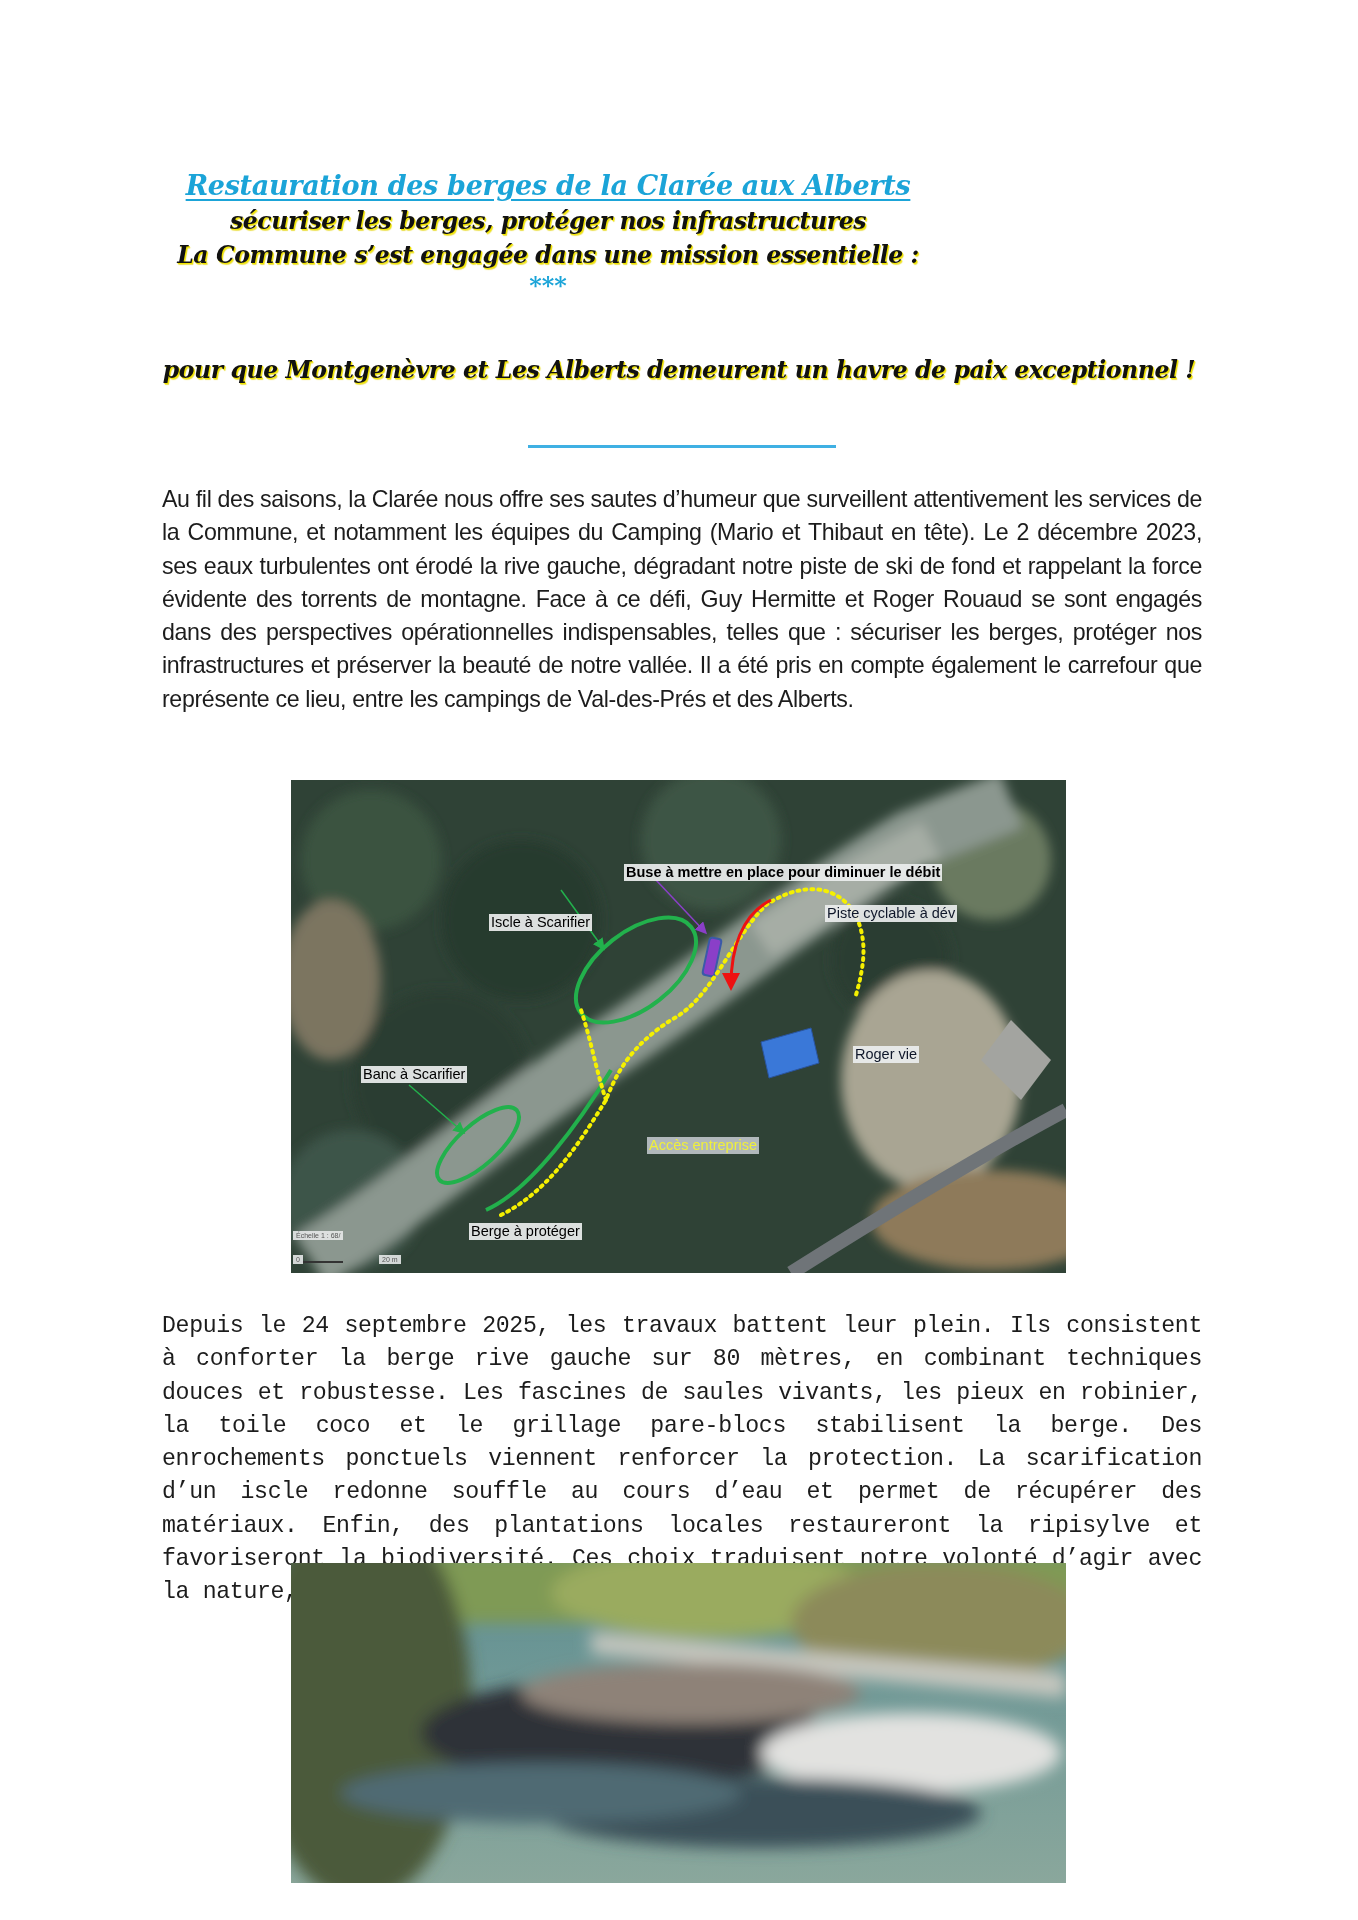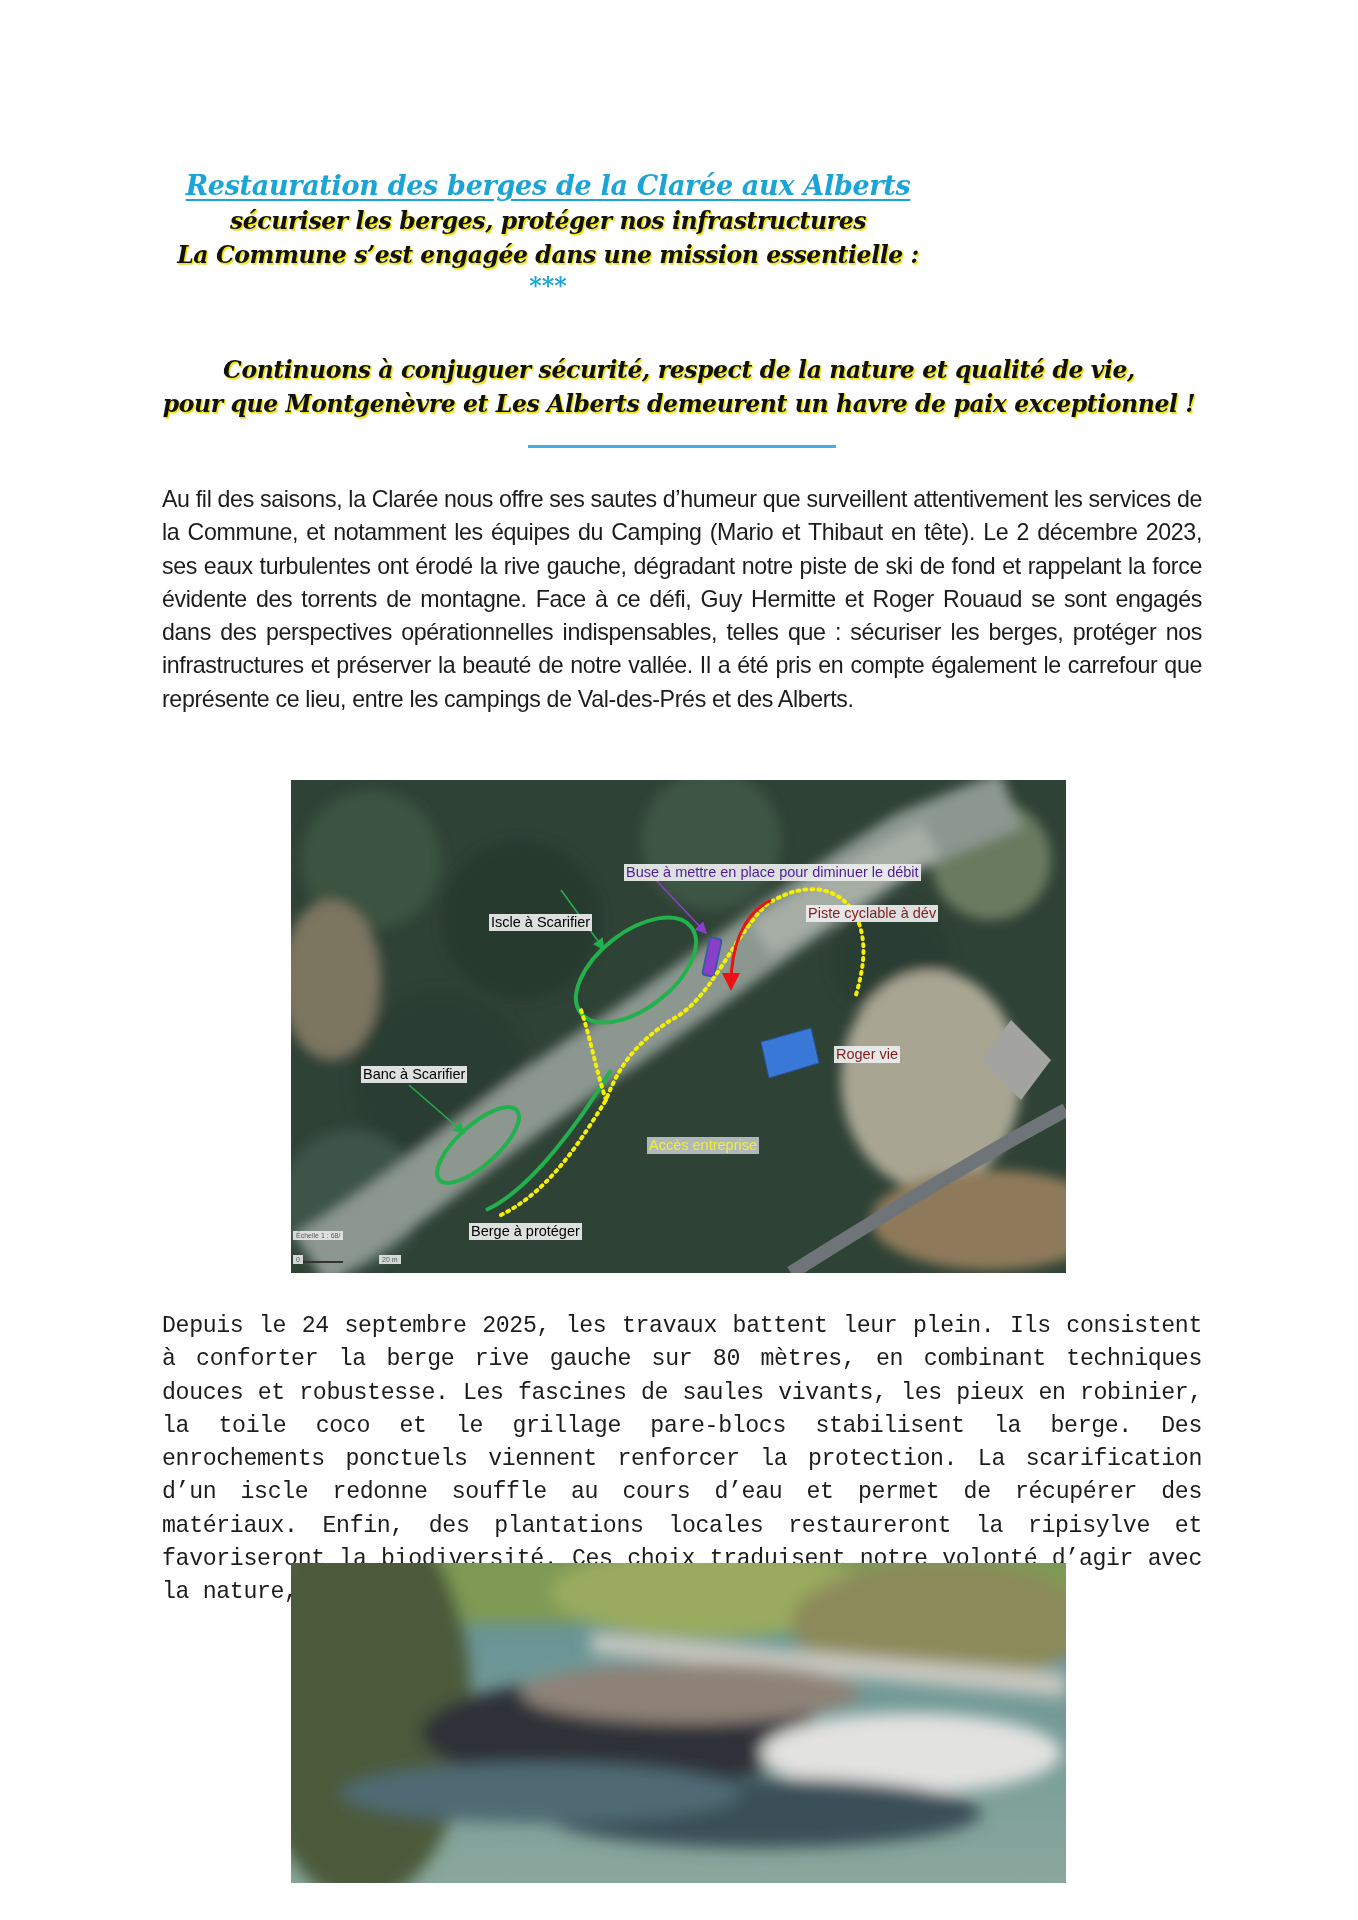--- a/index.html
+++ b/index.html
@@ -15,36 +15,35 @@
     .para { position: absolute; left: 162px; width: 1040px; font-family: "Liberation Sans Narrow", "Liberation Sans", sans-serif; font-size: 23.2px; line-height: 33.3px; text-align: justify; color: #1c1c1c; letter-spacing: -0.35px; }
     .para1 { top: 483px; }
     .para2 { top: 1310px; font-family: Liberation Mono, monospace; }
 
     .aerial { position: absolute; left: 291px; top: 780px; width: 775px; height: 493px; overflow: hidden; background: #34463c; }
     .photo { position: absolute; left: 291px; top: 1563px; width: 775px; height: 320px; overflow: hidden; background: #6e8a86; }
     svg { display: block; }
 
     .map-label { position: absolute; font-family: "Liberation Sans Narrow", "Liberation Sans", sans-serif; font-size: 14.5px; line-height: 17px; padding: 0 2px; background: rgba(236,238,238,0.92); white-space: nowrap; }
     .lbl-green { color: #000000; }
-    .lbl-purple { color: #4c1d95; }
-    .lbl-dark { color: #7f1d1d; }
+    .lbl-purple { color: #000000; font-weight: bold; }
+    .lbl-dark { color: #0f172a; margin-left: 19px; }
     .lbl-yellow { color: #f0f03a; background: rgba(200,205,210,0.85); }
     .scale-box { position: absolute; font-family: "Liberation Sans", sans-serif; font-size: 7px; color: #555; background: rgba(230,232,232,0.9); padding: 1px 3px; }
   </style>
 </head>
 <body>
 
 <div class="header">
   <div><span class="title">Restauration des berges de la Clarée aux Alberts</span></div>
   <div class="subline">sécuriser les berges, protéger nos infrastructures</div>
   <div class="subline">La Commune s’est engagée dans une mission essentielle :</div>
   <div class="stars">***</div>
 </div>
 <div class="closing">
-  <div class="subline">Continuons à conjuguer sécurité, respect de la nature et qualité de vie,</div>
   <div class="subline">pour que Montgenèvre et Les Alberts demeurent un havre de paix exceptionnel !</div>
 </div>
 <div class="divider"></div>
 
 <p class="para para1" style="margin:0;">Au fil des saisons, la Clarée nous offre ses sautes d’humeur que surveillent attentivement les services de la Commune, et notamment les équipes du Camping (Mario et Thibaut en tête). Le 2 décembre 2023, ses eaux turbulentes ont érodé la rive gauche, dégradant notre piste de ski de fond et rappelant la force évidente des torrents de montagne. Face à ce défi, Guy Hermitte et Roger Rouaud se sont engagés dans des perspectives opérationnelles indispensables, telles que : sécuriser les berges, protéger nos infrastructures et préserver la beauté de notre vallée. Il a été pris en compte également le carrefour que représente ce lieu, entre les campings de Val-des-Prés et des Alberts.</p>
 
 <div class="aerial">
   <svg width="775" height="493" viewBox="0 0 775 493">
     <defs>
       <filter id="blurA" x="-20%" y="-20%" width="140%" height="140%">

